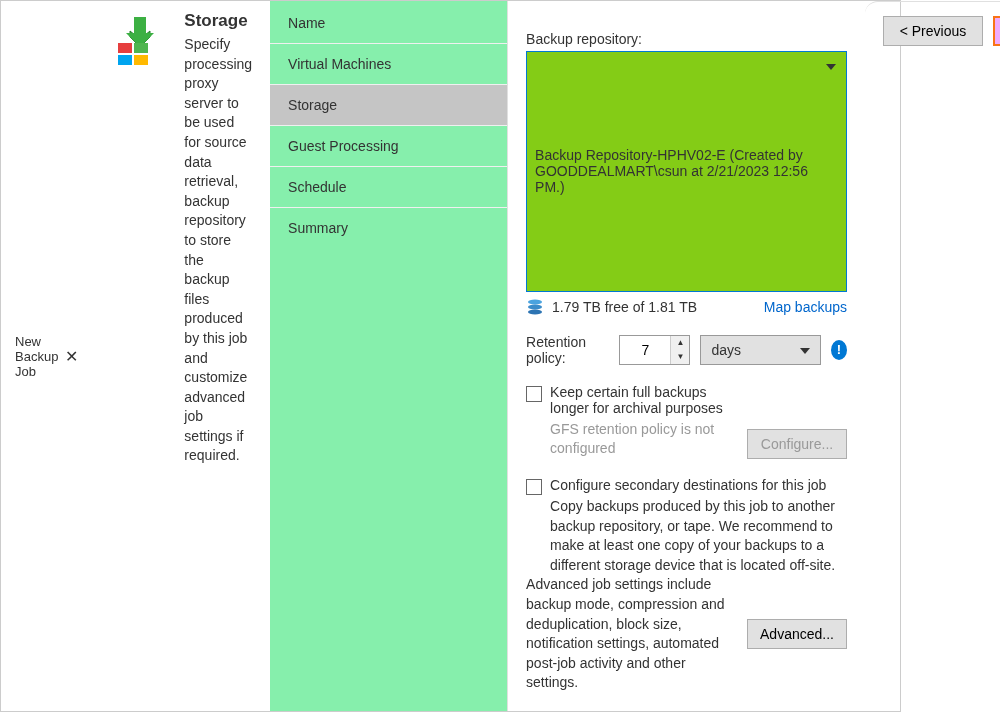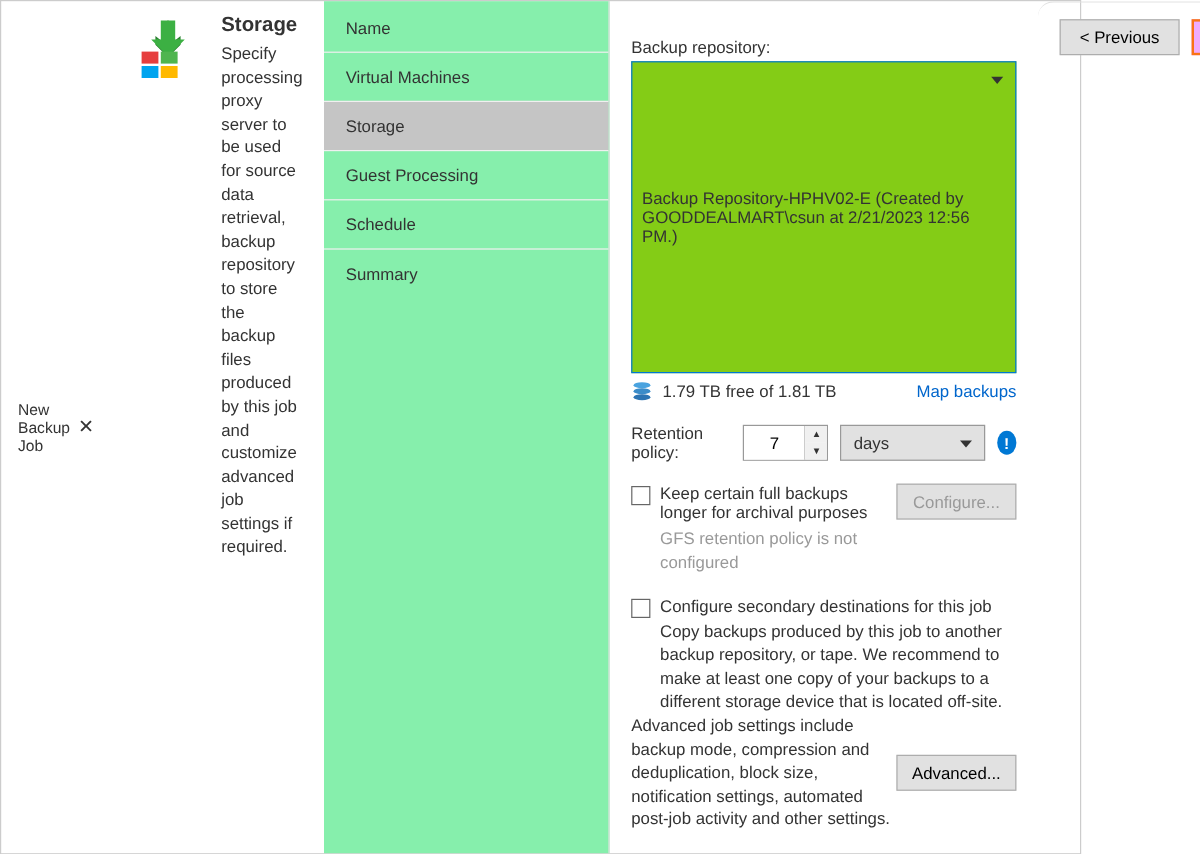--- a/index.html
+++ b/index.html
@@ -36,22 +36,22 @@
 .spinner .arrow { width: 18px; height: 14px; font-size: 8px; line-height: 14px; text-align: center; cursor: pointer; background: #f0f0f0; }
 .unit-select { height: 30px; width: 140px; border: 1px solid #999; background: #e1e1e1; padding: 0 28px 0 10px; font-size: 14px; position: relative; display: flex; align-items: center; cursor: pointer; text-align: center; }
 .unit-select::after { content: ''; position: absolute; right: 10px; top: 12px; border-left: 5px solid transparent; border-right: 5px solid transparent; border-top: 6px solid #333; }
 .info-icon { width: 20px; height: 20px; border-radius: 50%; background: #0078d4; color: #fff; font-size: 13px; font-weight: bold; display: flex; align-items: center; justify-content: center; cursor: pointer; }
 .check-row { display: flex; align-items: flex-start; gap: 8px; margin-top: 18px; }
 .checkbox { width: 16px; height: 16px; border: 1px solid #666; flex-shrink: 0; cursor: pointer; margin-top: 2px; }
 .check-text { flex: 1; }
 .check-label { font-size: 14px; }
 .check-sub { font-size: 14px; color: #999; margin-top: 4px; line-height: 1.4; }
 .check-desc { font-size: 14px; color: #333; margin-top: 4px; line-height: 1.4; }
-.configure-row { display: flex; align-items: flex-start; gap: 24px; }
-.bottom-text-row { margin-top: auto; display: flex; align-items: center; padding-bottom: 18px; }
+.configure-row { display: flex; align-items: flex-end; gap: 24px; }
+.bottom-text-row { margin-top: auto; display: flex; gap: 10px; align-items: center; padding-bottom: 18px; }
 .bottom-text { flex: 1; font-size: 14px; line-height: 1.4; }
 .footer { display: flex; justify-content: flex-end; gap: 10px; padding: 14px 18px; border-top: 1px solid #e0e0e0; border-radius: 13px; }
 .footer .btn { min-width: 100px; }
 .footer .btn.primary { border: 2px solid #f97316; background: #f0abfc; font-family: Liberation Serif, serif; }
 </style>
 </head>
 <body>
 
 <div class="window">
   <div class="titlebar">

